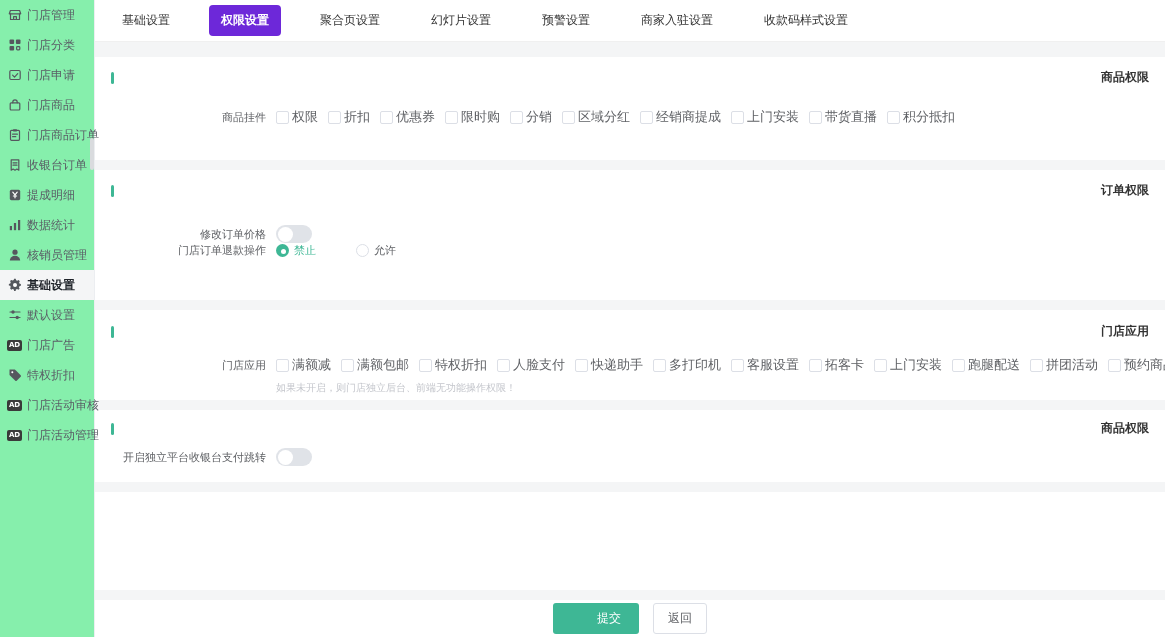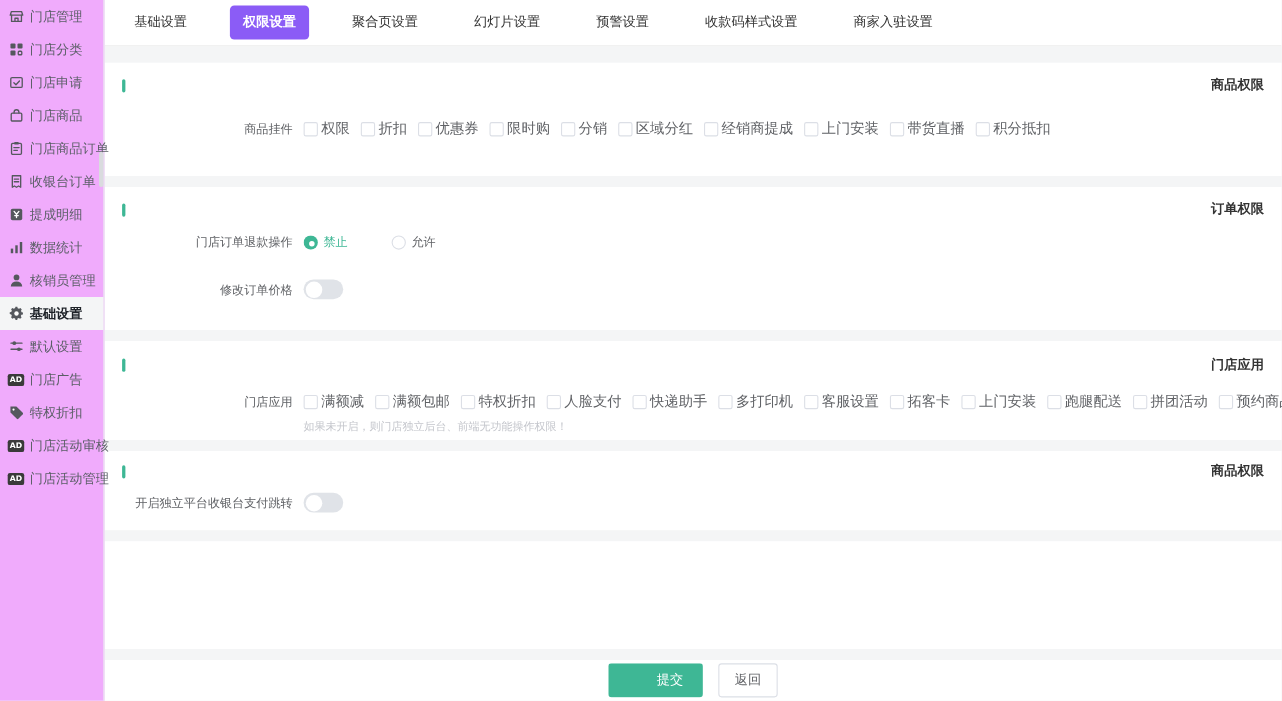--- a/index.html
+++ b/index.html
@@ -2,21 +2,21 @@
 <html><head>
 <meta charset="utf-8">
 <style>
   * { margin:0; padding:0; box-sizing:border-box; }
   html,body { width:1165px; height:637px; overflow:hidden;
     font-family:"DejaVu Sans","Liberation Sans",sans-serif;
     background:#f4f5f6; color:#333; }
 
   
   .sidebar { position:absolute; left:0; top:0; width:95px; height:637px;
-    background:#f0abfc; border-right:1px solid #eceef1; padding-top:0; z-index:2; }
+    background:#86efac; border-right:1px solid #eceef1; padding-top:0; z-index:2; }
   .side-item { display:flex; align-items:center; height:30px; padding-left:7px;
     font-size:12px; color:#5a5e66; cursor:pointer; white-space:nowrap; }
   .side-item.active { font-weight:bold; color:#1f2329; background:#f4f5f6; }
   .side-icon { width:15px; height:15px; margin-right:5px; display:inline-flex;
     align-items:center; justify-content:center; flex:0 0 15px; }
   .side-icon svg { width:14px; height:14px; stroke:#55585e; fill:none;
     stroke-width:1.2; stroke-linecap:round; stroke-linejoin:round; }
   .side-icon svg .fill { fill:#55585e; stroke:none; }
   .side-item.active .side-icon svg { stroke:#1f2329; }
   .ad-badge { width:15px; height:11px; background:#3a3a3a; border-radius:2px;
@@ -221,26 +221,26 @@
         <span>门店活动管理</span>
       </div>
     </div>
   <div class="side-scroll-thumb"></div>
 </div>
 
 <div class="main">
 
   <div class="tabbar" id="tabbar">
       <div class="tab">基础设置</div>
-      <div class="tab active" style="background: #8b5cf6;">权限设置</div>
+      <div class="tab active" style="background: #6d28d9;">权限设置</div>
       <div class="tab">聚合页设置</div>
       <div class="tab">幻灯片设置</div>
       <div class="tab">预警设置</div>
+      <div class="tab">商家入驻设置</div>
       <div class="tab">收款码样式设置</div>
-      <div class="tab">商家入驻设置</div>
     </div>
 
   <div class="card first c1">
     <div class="sec-title">
       <span class="sec-bar" style="background: rgb(62, 183, 149);"></span>
       <span>商品权限</span>
     </div>
     <div class="rows mt22">
         <div>
           <div class="form-row">
@@ -291,42 +291,42 @@
         </div>
       </div>
   </div>
 
   <div class="card c2">
     <div class="sec-title">
       <span class="sec-bar" style="background: rgb(62, 183, 149);"></span>
       <span>订单权限</span>
     </div>
     <div class="rows mt14">
+        <div style="margin-top: 26px;">
+          <div class="form-row">
+            <div class="form-label">修改订单价格</div>
+            <div class="opts">
+              <span class="toggle">
+                <span class="knob"></span>
+              </span>
+            </div>
+          </div>
+        </div>
         <div>
           <div class="form-row">
             <div class="form-label">门店订单退款操作</div>
             <div class="opts">
               <label class="radio-item selected">
                 <span class="radio-dot" style="background: rgb(62, 183, 149);"></span>
                 <span style="color: rgb(62, 183, 149);">禁止</span>
               </label>
               <label class="radio-item">
                 <span class="radio-dot"></span>
                 <span>允许</span>
               </label>
-            </div>
-          </div>
-        </div>
-        <div style="margin-top: 26px;">
-          <div class="form-row">
-            <div class="form-label">修改订单价格</div>
-            <div class="opts">
-              <span class="toggle">
-                <span class="knob"></span>
-              </span>
             </div>
           </div>
         </div>
       </div>
   </div>
 
   <div class="card c3">
     <div class="sec-title">
       <span class="sec-bar" style="background: rgb(62, 183, 149);"></span>
       <span>门店应用</span>

